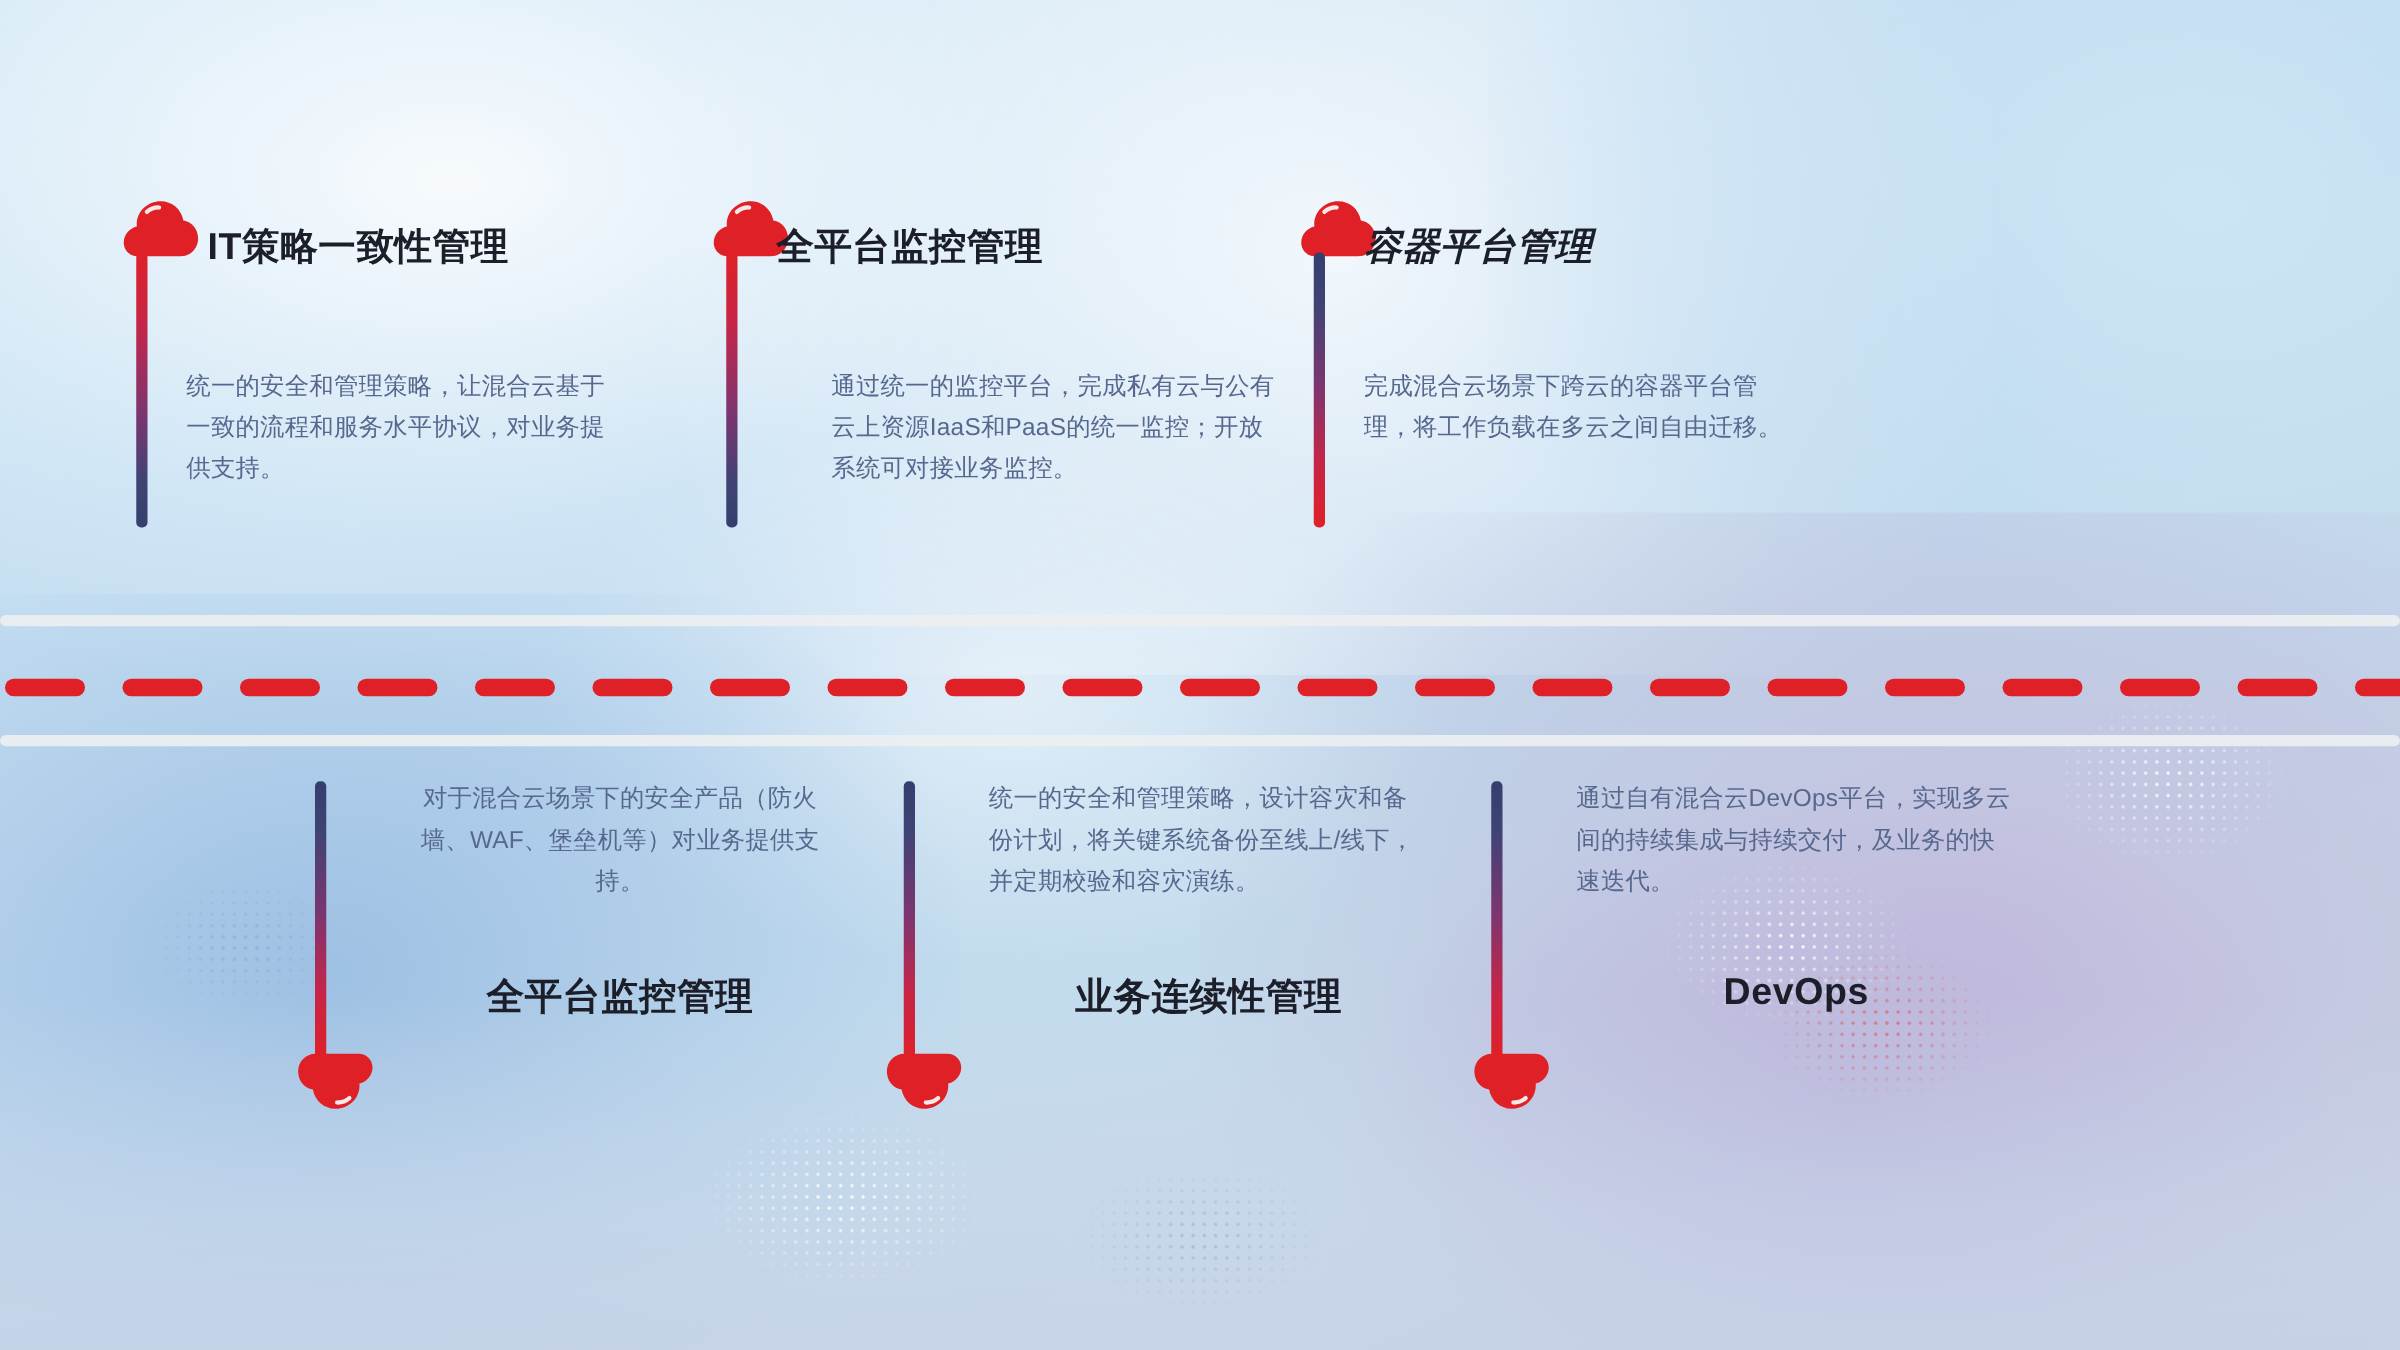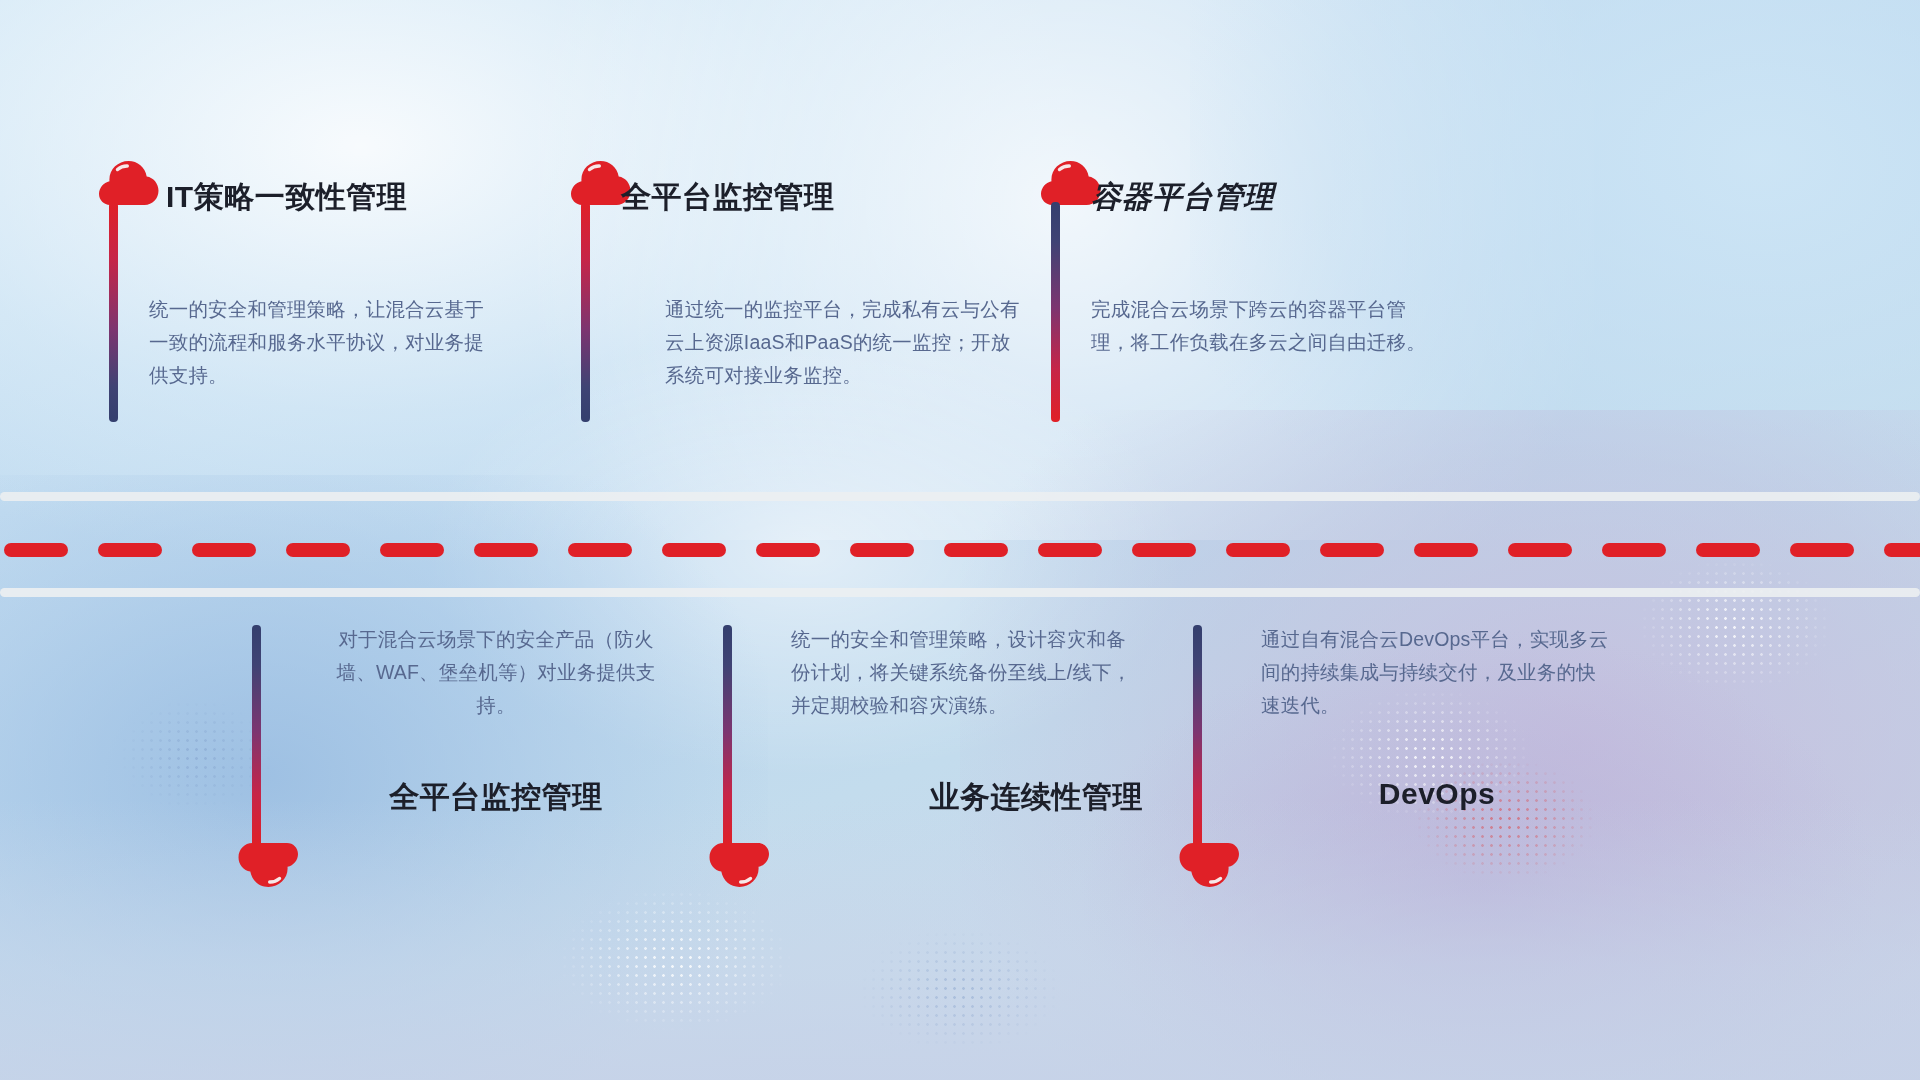--- a/index.html
+++ b/index.html
@@ -210,21 +210,21 @@
       <svg viewBox="0 0 62 46" xmlns="http://www.w3.org/2000/svg">
         <path d="M16.5 45h30c8 0 14-6.4 14-14.2 0-7.3-5-13.4-11.8-14.4C47 7.2 39.6 1 30.6 1 20 1 11.4 9.2 11.4 19.4c0 .6 0 1.2.1 1.8C5.5 22.6 1 27.8 1 34.1 1 40.1 5.9 45 12 45h4.5z" fill="#e02027"></path>
         <path d="M19.5 9.5c2.6-2.3 6.2-3.6 9.8-3.5" stroke="#f8f8f8" stroke-width="3.4" stroke-linecap="round" fill="none" opacity=".92"></path>
       </svg>
     </div>
   </div>
 
   <div class="col" style="left:723px;top:625px;">
     <div class="stem up" style="left:0px;top:0px;height:222px;"></div>
     <div class="body" style="left:68px;top:-2px;width:352px;">统一的安全和管理策略，设计容灾和备份计划，将关键系统备份至线上/线下，并定期校验和容灾演练。</div>
-    <div class="heading" style="left:68px;top:152px;width:352px;text-align:right;">业务连续性管理</div>
+    <div class="heading" style="left:68px;top:152px;width:352px;text-align:center;">业务连续性管理</div>
     <div class="cloud" style="position:absolute;left:-15px;top:217px;transform:rotate(180deg);">
       <svg viewBox="0 0 62 46" xmlns="http://www.w3.org/2000/svg">
         <path d="M16.5 45h30c8 0 14-6.4 14-14.2 0-7.3-5-13.4-11.8-14.4C47 7.2 39.6 1 30.6 1 20 1 11.4 9.2 11.4 19.4c0 .6 0 1.2.1 1.8C5.5 22.6 1 27.8 1 34.1 1 40.1 5.9 45 12 45h4.5z" fill="#e02027"></path>
         <path d="M19.5 9.5c2.6-2.3 6.2-3.6 9.8-3.5" stroke="#f8f8f8" stroke-width="3.4" stroke-linecap="round" fill="none" opacity=".92"></path>
       </svg>
     </div>
   </div>
 
   <div class="col" style="left:1193px;top:625px;">
     <div class="stem up" style="left:0px;top:0px;height:222px;"></div>

